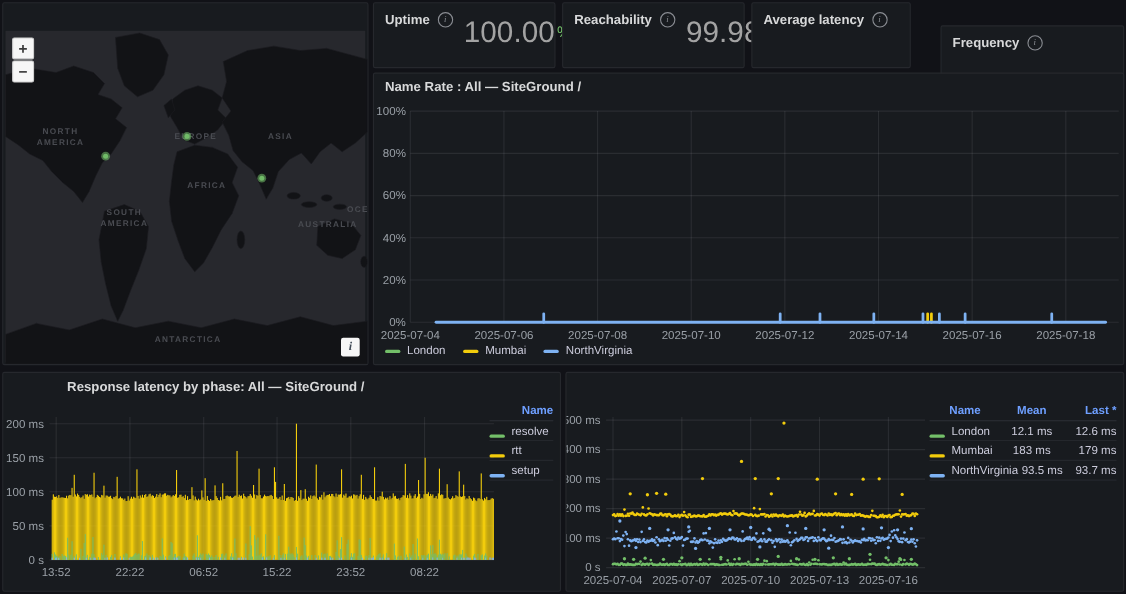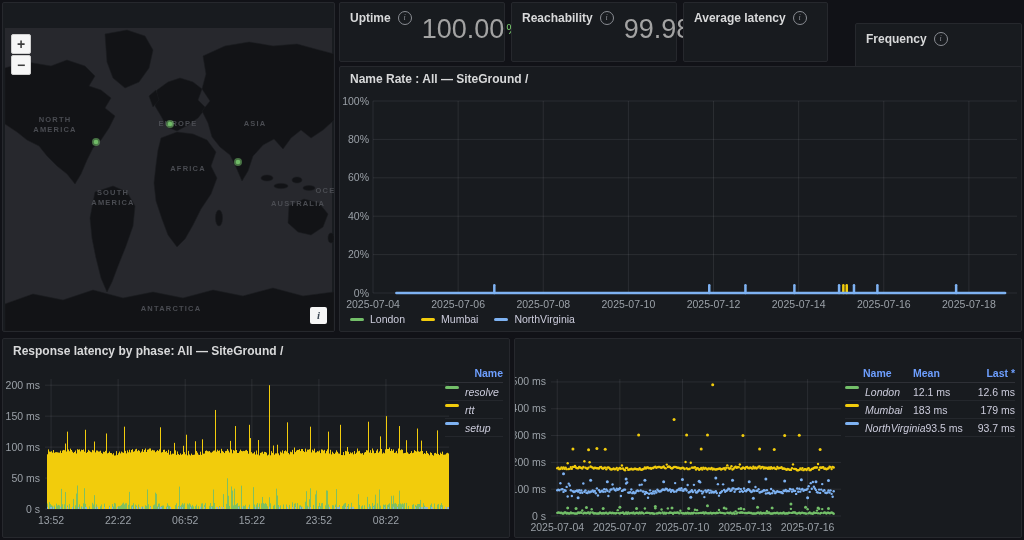--- a/index.html
+++ b/index.html
@@ -58,23 +58,23 @@
     position:absolute;font-size:10.5px;color:#ccccdc;
   }
   .legend-table .lt-head{
     display:flex;color:#6e9fff;font-weight:700;
     border-bottom:1px solid rgba(204,204,220,0.12);padding:2px 0 3px 0;
   }
   .legend-table .lt-row{
     display:flex;align-items:center;padding:2.5px 0;
     border-bottom:1px solid rgba(204,204,220,0.07);cursor:pointer;
   }
-  .lt-name{flex:1;display:flex;align-items:flex-start;gap:6px;white-space:nowrap;font-style:italic;}
+  .lt-name{flex:1;display:flex;align-items:flex-end;gap:6px;white-space:nowrap;}
   .lt-col-name{flex:1;}
-  .lt-col-mean{width:50px;text-align:left;}
+  .lt-col-mean{width:50px;text-align:center;}
   .lt-col-last{width:52px;text-align:right;}
 </style>
 </head>
 <body>
 
 <div class="panel" style="left:2px;top:2px;width:333px;height:330px;">
   <div class="map-body">
     <svg id="map-svg" width="329" height="303" viewBox="0 0 329 303" style="display:block">
       <g fill="#121316" stroke="#1b1c20" stroke-width="0.6">
 
@@ -216,21 +216,21 @@
       <span class="legend-dash" style="background: rgb(242, 204, 12);"></span>
       <span>Mumbai</span>
     </span>
     <span class="legend-item">
       <span class="legend-dash" style="background: rgb(126, 178, 242);"></span>
       <span>NorthVirginia</span>
     </span>
   </div>
 </div>
 
-<div class="panel" style="left:2px;top:338px;width:508px;height:200px;">
+<div class="panel" style="left:2px;top:338px;width:508px;height:200px;padding-left:48px;">
   <div class="panel-title">Response latency by phase: All — SiteGround /</div>
   <svg id="phase-chart" class="chart-svg" width="506" height="198">
       <line x1="42" x2="446" y1="46.190476190476204" y2="46.190476190476204" stroke="rgba(204,204,220,0.10)" stroke-width="1"></line>
       <text x="37" y="49.690476190476204" text-anchor="end" fill="#9aa0a7" font-size="10.5px">200 ms</text>
       <line x1="42" x2="446" y1="77.14285714285714" y2="77.14285714285714" stroke="rgba(204,204,220,0.10)" stroke-width="1"></line>
       <text x="37" y="80.64285714285714" text-anchor="end" fill="#9aa0a7" font-size="10.5px">150 ms</text>
       <line x1="42" x2="446" y1="108.0952380952381" y2="108.0952380952381" stroke="rgba(204,204,220,0.10)" stroke-width="1"></line>
       <text x="37" y="111.5952380952381" text-anchor="end" fill="#9aa0a7" font-size="10.5px">100 ms</text>
       <line x1="42" x2="446" y1="139.04761904761904" y2="139.04761904761904" stroke="rgba(204,204,220,0.10)" stroke-width="1"></line>
       <text x="37" y="142.54761904761904" text-anchor="end" fill="#9aa0a7" font-size="10.5px">50 ms</text>

